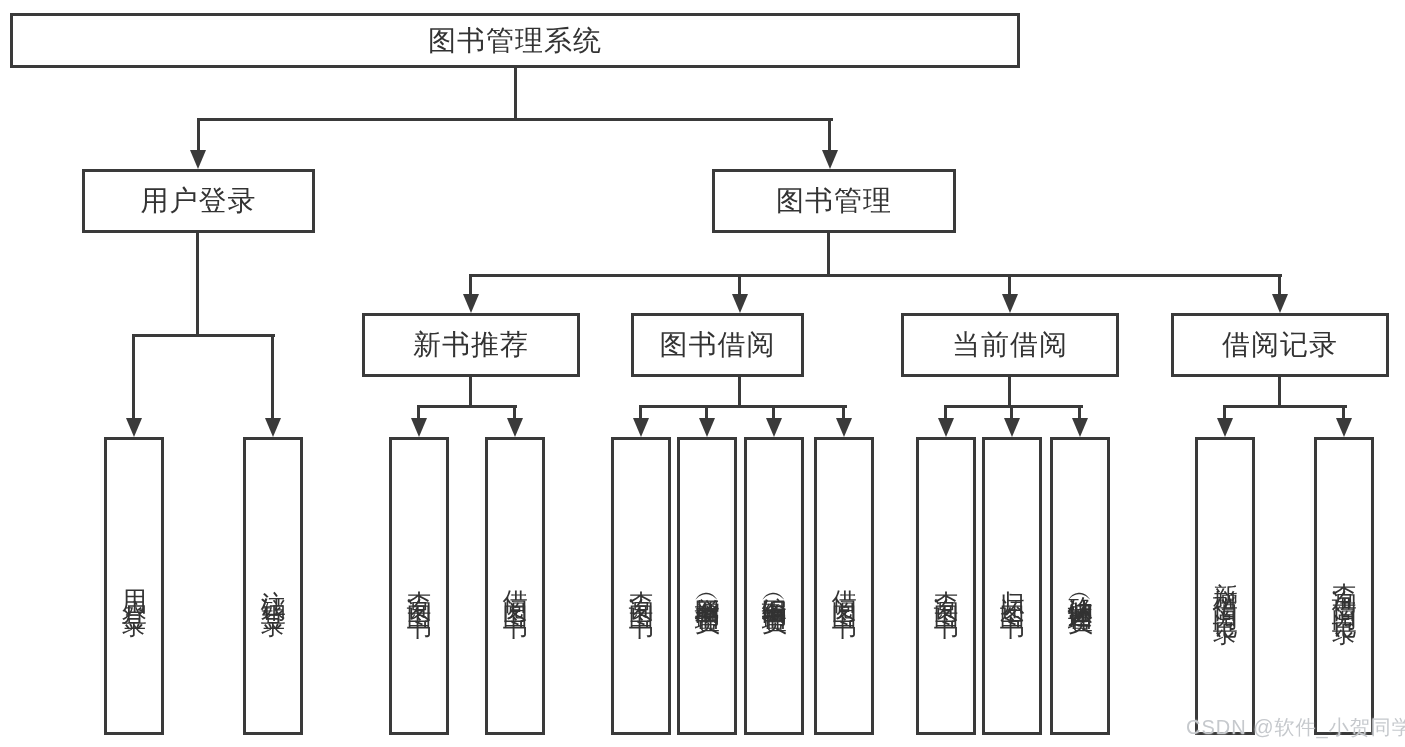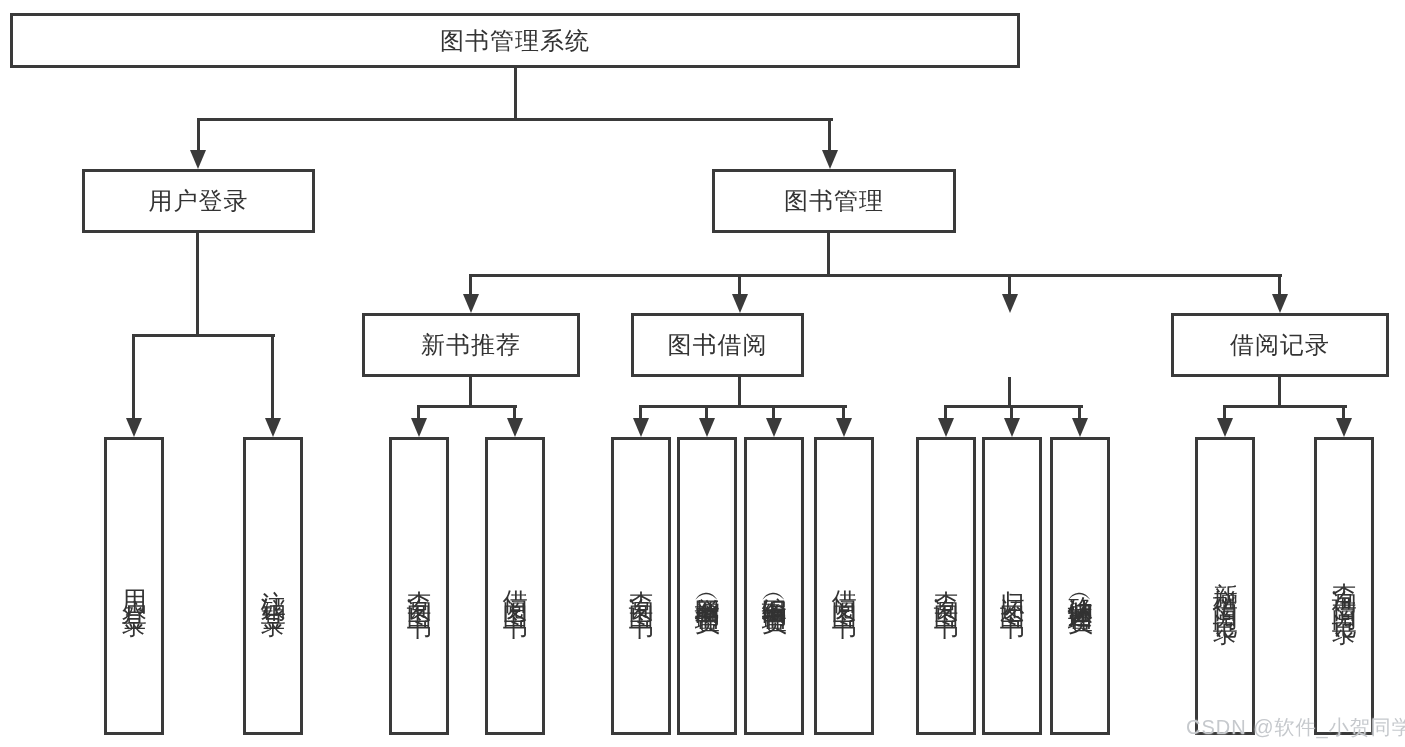--- a/index.html
+++ b/index.html
@@ -12,21 +12,21 @@
   }
   .box{
     position:absolute;
     box-sizing:border-box;
     border:3px solid #3a3a3a;
     background:#ffffff;
     color:#333333;
     display:flex;
     align-items:center;
     justify-content:center;
-    font-size:24px;
+    font-size:28px;
     letter-spacing:1px;
   }
   .leaf{
     font-size:25px;
   }
   .leaf .vtext{
     writing-mode:vertical-rl;
     text-orientation:mixed;
     letter-spacing:8px;
     line-height:1.1;
@@ -91,20 +91,23 @@
   <div class="line" style="left:1008px;top:274px;width:3px;height:22px;"></div>
   <div class="arrow" style="left:1002px;top:294px;"></div>
   <div class="line" style="left:1278px;top:274px;width:3px;height:22px;"></div>
   <div class="arrow" style="left:1272px;top:294px;"></div>
 
   <div class="box" style="left:362px;top:313px;width:218px;height:64px;">
     <span>新书推荐</span>
   </div>
   <div class="box" style="left:631px;top:313px;width:173px;height:64px;">
     <span>图书借阅</span>
+  </div>
+  <div class="box" style="left:901px;top:313px;width:218px;height:64px;">
+    <span>当前借阅</span>
   </div>
   <div class="box" style="left:1171px;top:313px;width:218px;height:64px;">
     <span>借阅记录</span>
   </div>
 
   <div class="line" style="left:469px;top:377px;width:3px;height:31px;"></div>
   <div class="line" style="left:417px;top:405px;width:100px;height:3px;"></div>
   <div class="line" style="left:417px;top:405px;width:3px;height:15px;"></div>
   <div class="arrow" style="left:411px;top:418px;"></div>
   <div class="line" style="left:513px;top:405px;width:3px;height:15px;"></div>

